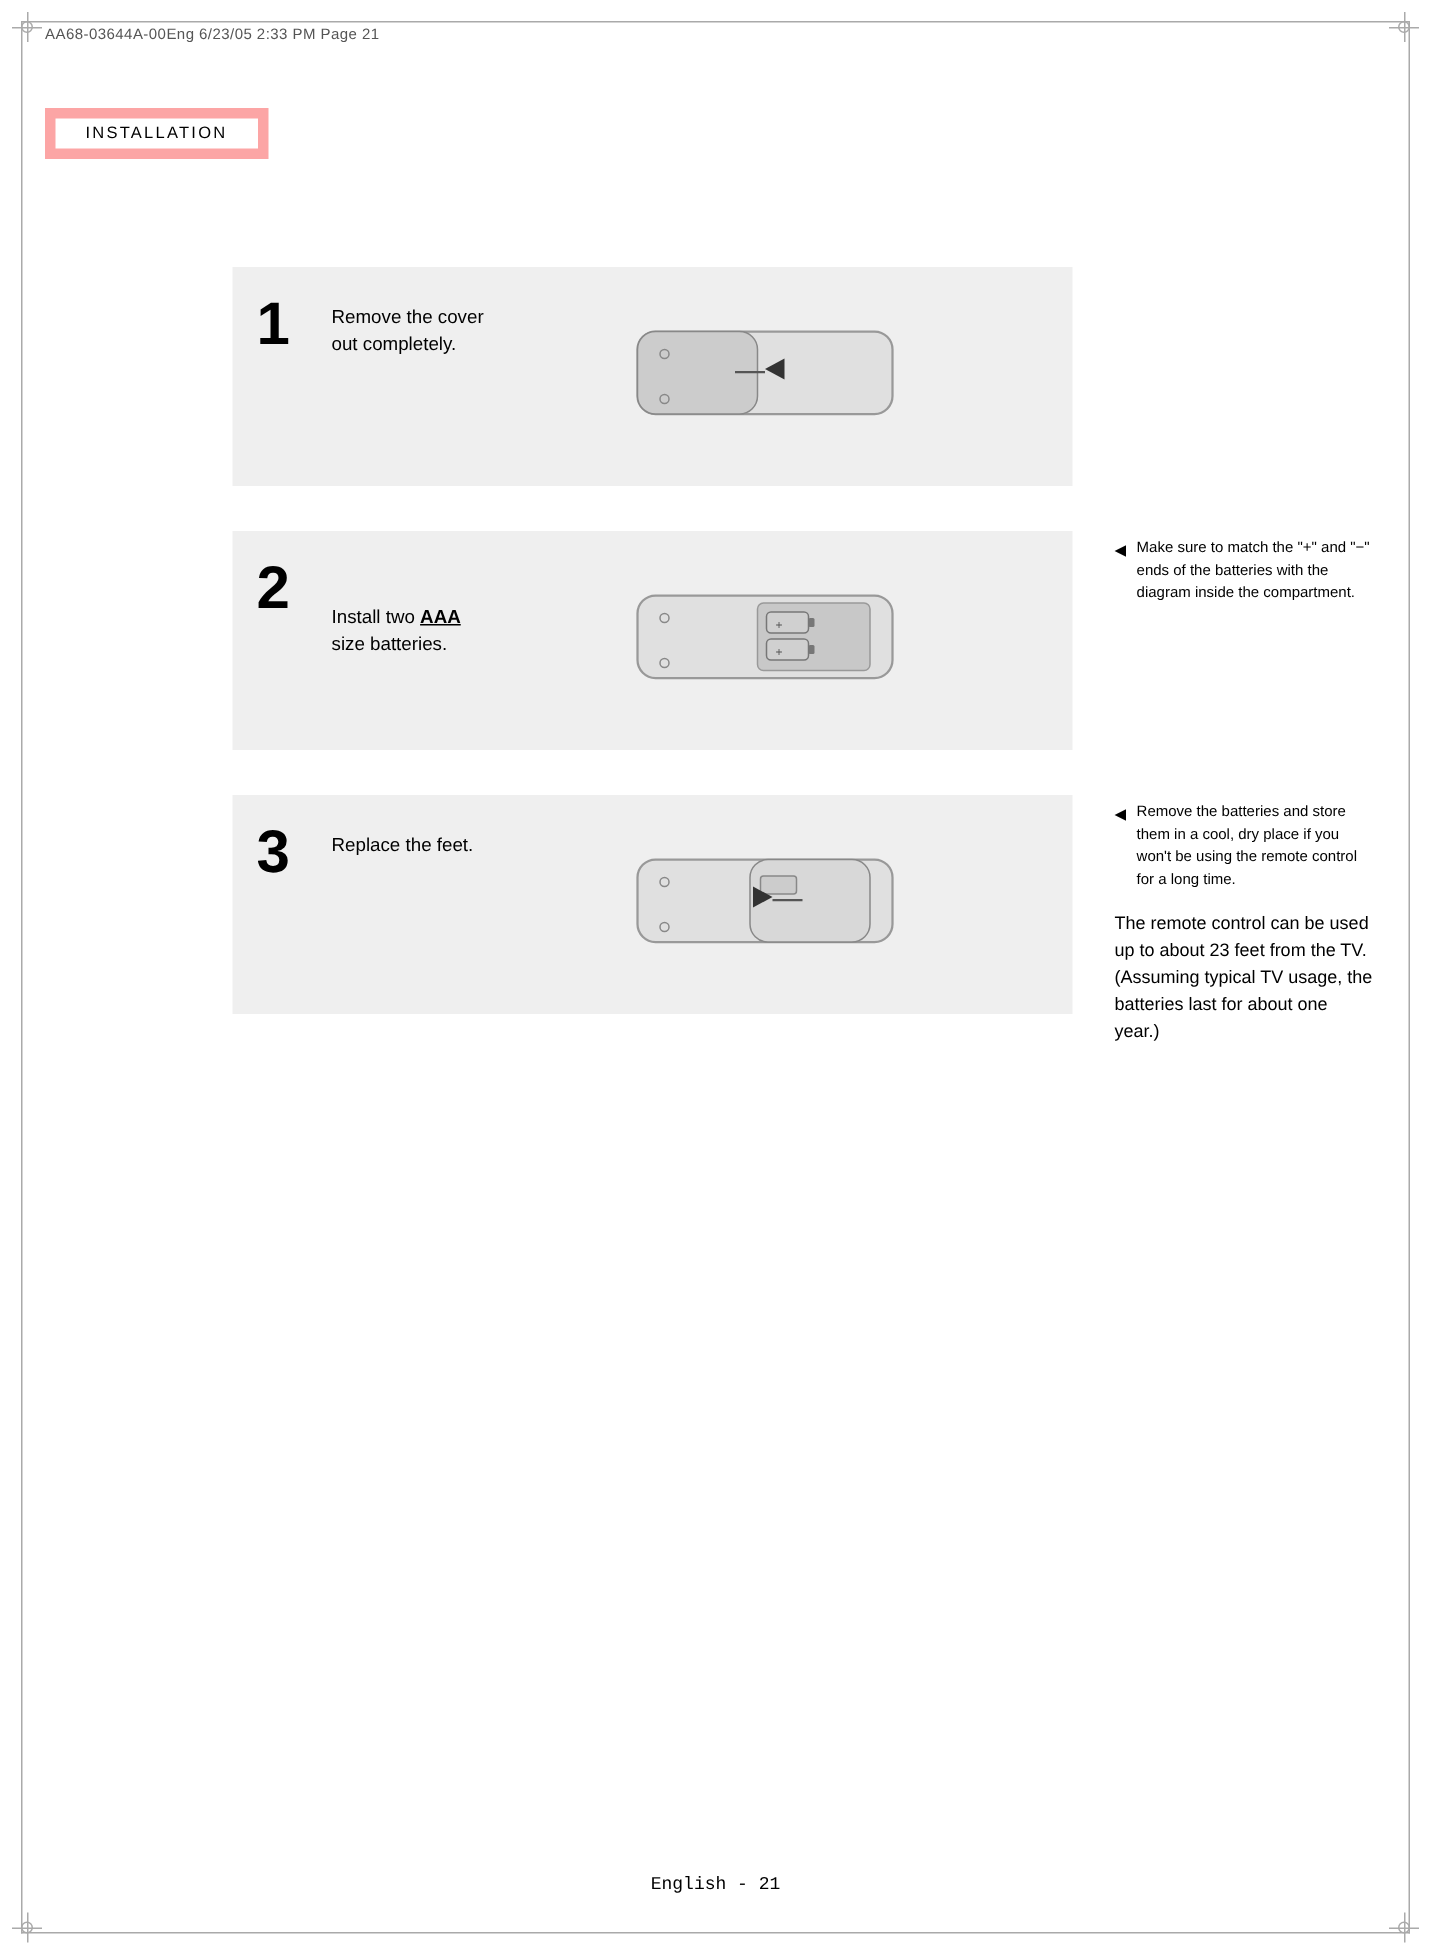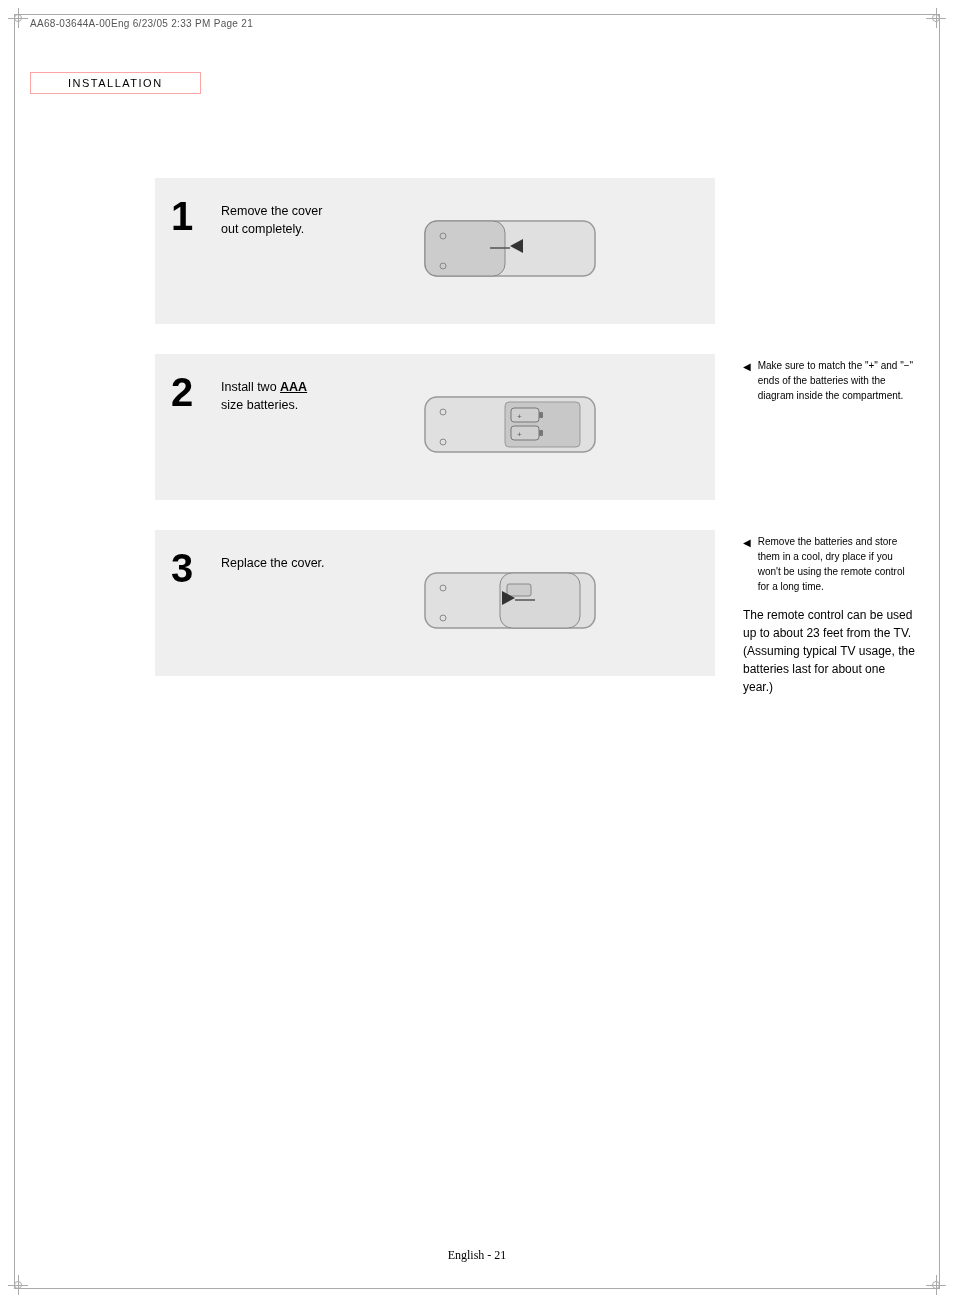--- a/index.html
+++ b/index.html
@@ -34,22 +34,22 @@
       font-family: Arial, sans-serif;
       color: #555;
       letter-spacing: 0.3px;
     }
 
     
     .installation-box {
       position: absolute;
       top: 72px;
       left: 30px;
-      border: 1px solid #fca5a5;
-      padding: 4px 37px;
+      border: 7px solid #fca5a5;
+      padding: 4px 20px;
       font-size: 11px;
       font-family: Arial, sans-serif;
       letter-spacing: 1.5px;
       text-transform: uppercase;
       font-variant: small-caps;
     }
 
     
     .page-title {
       position: absolute;
@@ -61,21 +61,21 @@
     }
 
     
     .page-footer {
       position: absolute;
       bottom: 40px;
       left: 0;
       right: 0;
       text-align: center;
       font-size: 12px;
-      font-family: Liberation Serif, serif;
+      font-family: Liberation Mono, monospace;
     }
 
     
     .border-left {
       position: absolute;
       left: 14px;
       top: 14px;
       bottom: 14px;
       width: 1px;
       border-left: 1px solid #aaa;
@@ -270,21 +270,21 @@
       </div>
 
       <div class="step-side-notes"></div>
     </div>
 
     <div class="step-full-row">
       <div class="step-gray-block">
         <div style="display:flex; flex-direction:row; align-items:flex-start; width:100%;">
           <div style="width: 160px; flex-shrink:0; display:flex; flex-direction:row; align-items:flex-start;">
             <span class="step-num">2</span>
-            <div style="font-size:12.5px; font-family:Arial,sans-serif; line-height:1.45; padding-top:6px;">
+            <div style="font-size:12.5px; font-family:Arial,sans-serif; line-height:1.45; padding-top:6px;margin-top:24px;">
               Install two <span style="font-weight:bold; text-decoration:underline;">AAA</span> size batteries.
             </div>
           </div>
 
           <div style="flex:1; display:flex; justify-content:center; align-items:center; height:110px;">
             <svg width="200" height="90" viewBox="0 0 200 90">
 
               <rect x="10" y="15" width="170" height="55" rx="12" ry="12" fill="#e0e0e0" stroke="#999" stroke-width="1.5"></rect>
 
               <rect x="90" y="20" width="75" height="45" rx="4" fill="#c8c8c8" stroke="#999" stroke-width="1"></rect>
@@ -311,21 +311,21 @@
           <span class="note-content">Make sure to match the "+" and "−" ends of the batteries with the diagram inside the compartment.</span>
         </div>
       </div>
     </div>
 
     <div class="step-full-row">
       <div class="step-gray-block">
         <div style="display:flex; flex-direction:row; align-items:flex-start; width:100%;">
           <div style="width: 160px; flex-shrink:0; display:flex; flex-direction:row; align-items:flex-start;">
             <span class="step-num">3</span>
-            <span class="step-desc">Replace the cover.</span>
+            <span class="step-desc">Replace the feet.</span>
           </div>
 
           <div style="flex:1; display:flex; justify-content:center; align-items:center; height:110px;">
             <svg width="200" height="90" viewBox="0 0 200 90">
 
               <rect x="10" y="15" width="170" height="55" rx="12" ry="12" fill="#e0e0e0" stroke="#999" stroke-width="1.5"></rect>
 
               <rect x="85" y="15" width="80" height="55" rx="12" ry="12" fill="#d8d8d8" stroke="#888" stroke-width="1"></rect>
 
               <rect x="92" y="26" width="24" height="12" rx="2" fill="#ccc" stroke="#888" stroke-width="1"></rect>

